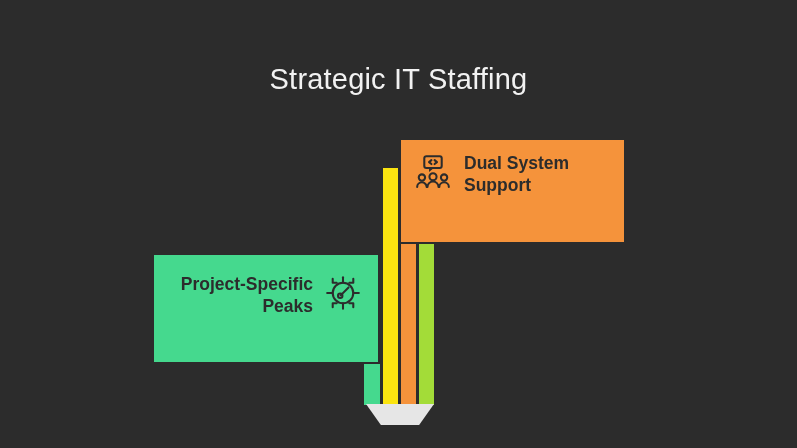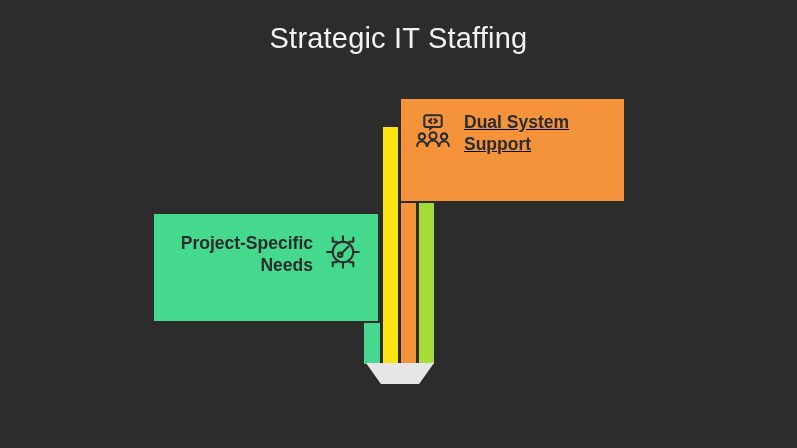--- a/index.html
+++ b/index.html
@@ -9,20 +9,21 @@
   }
   body {
     font-family: "Liberation Sans", sans-serif;
   }
   #slide {
     position: relative;
     width: 797px;
     height: 384px;
     background: #2c2c2c;
     overflow: hidden;
+    margin-top: 41px;
   }
   .title {
     position: absolute;
     left: 0;
     top: 22px;
     width: 797px;
     text-align: center;
     color: #f2f2f2;
     font-size: 29px;
     font-weight: 400;
@@ -63,21 +64,20 @@
   .panel .ico {
     flex: 0 0 auto;
     display: block;
   }
 
   
   #panel-dual {
     left: 399px; top: 97px; width: 227px; height: 106px;
     background: #f5933b;
     padding: 12px 0 0 13px;
-    text-decoration: underline;
   }
   #panel-dual .label { margin-left: 12px; }
 
   #panel-seasonal {
     left: 172px; top: 127px; width: 222px; height: 86px;
     background: #fbe410;
     padding: 17px 22px 0 22px;
   }
   #panel-seasonal .inner { justify-content: space-between; }
 
@@ -154,21 +154,21 @@
       <span class="label">Dual System
 Support</span>
     </div>
   </div>
 
 
 
   <div class="panel" id="panel-project">
     <div class="inner">
       <span class="label">Project-Specific
-Needs</span>
+Peaks</span>
       <span class="ico">
         <svg width="38" height="38" viewBox="0 0 48 48" fill="none" stroke="#2c2c2c" stroke-width="2.6" stroke-linecap="round" stroke-linejoin="round">
           <circle cx="24" cy="24" r="13"></circle>
           <path d="M24 4 L24 11"></path>
           <path d="M24 37 L24 44"></path>
           <path d="M4 24 L11 24"></path>
           <path d="M37 24 L44 24"></path>
           <path d="M11 6 L11 11 L16 11"></path>
           <path d="M37 6 L37 11 L32 11"></path>
           <path d="M11 42 L11 37 L16 37"></path>

